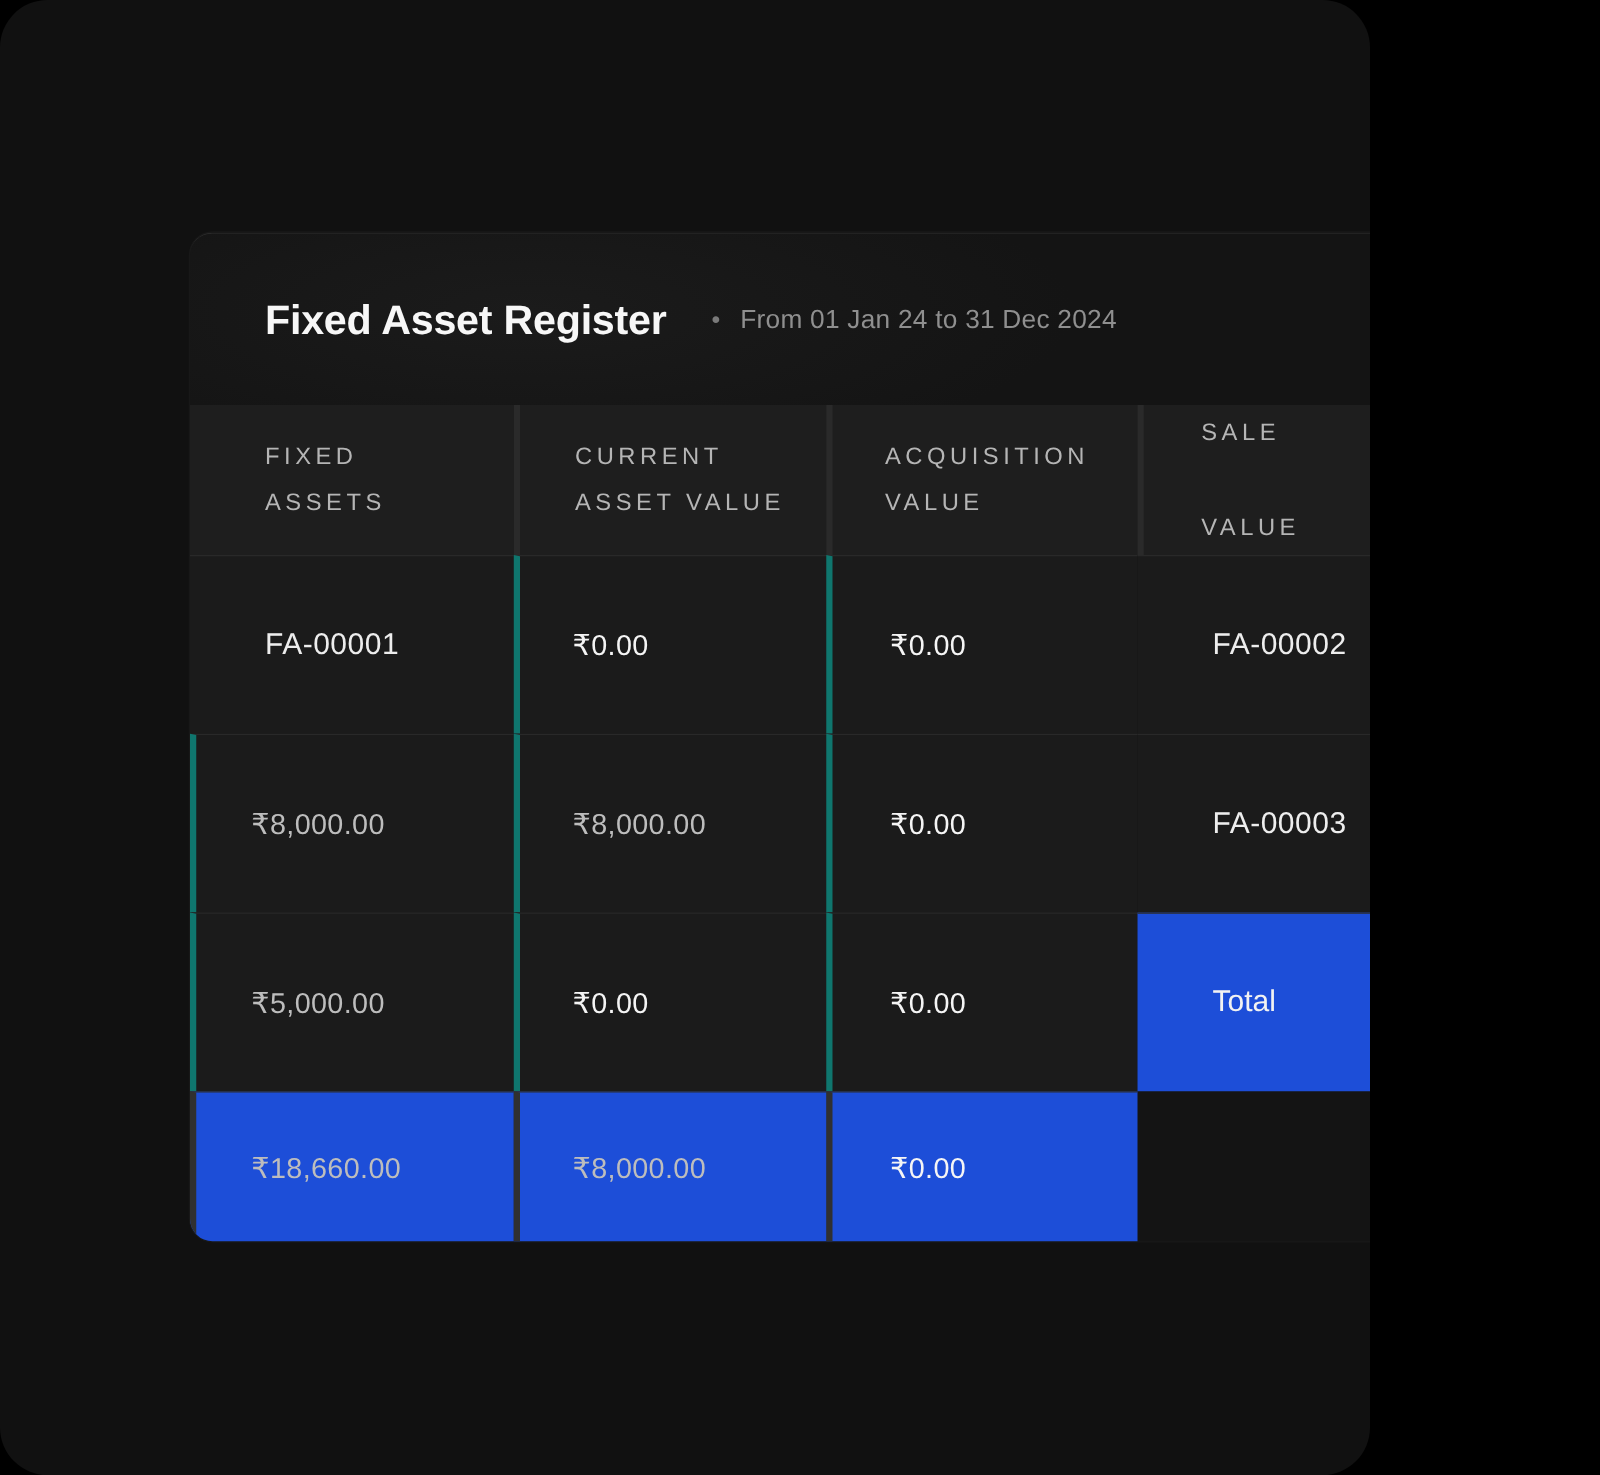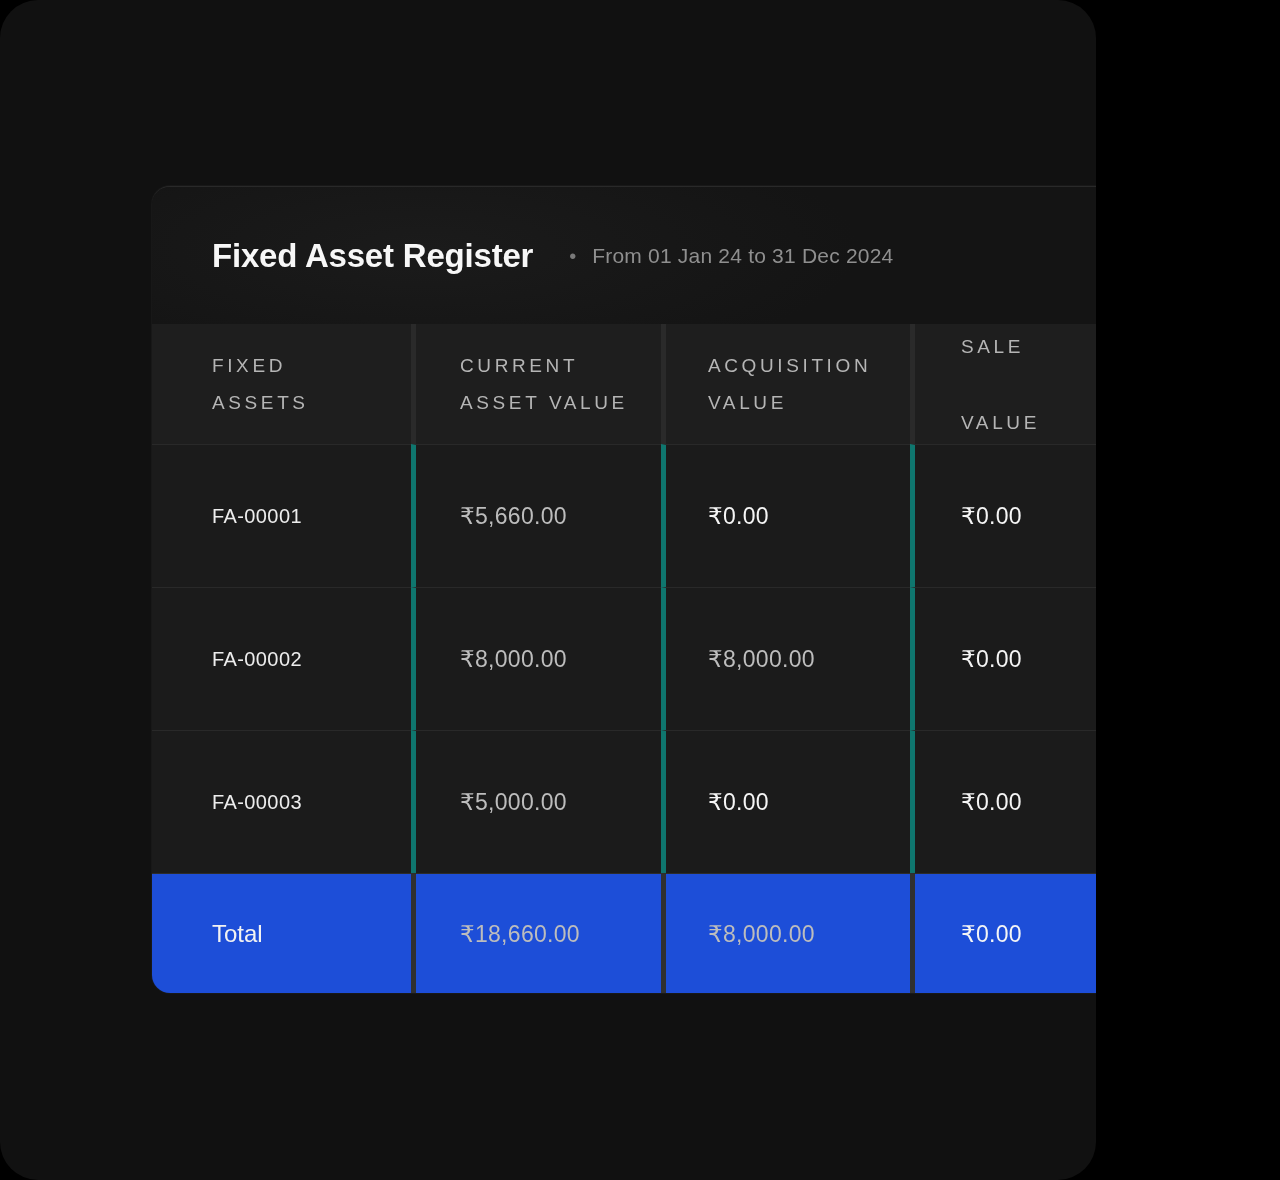--- a/index.html
+++ b/index.html
@@ -93,21 +93,21 @@
   .col-label {
     font-size: 19px;
     line-height: 37px;
     letter-spacing: 0.19em;
     color: #b5b5b5;
     text-transform: uppercase;
     white-space: nowrap;
   }
 
   .asset-id {
-    font-size: 20px;
+    font-size: 24px;
     font-weight: 400;
     color: #ededed;
     letter-spacing: 0.4px;
   }
 
   .amount {
     font-size: 23px;
     font-weight: 500;
     color: #bdbdbd;
     letter-spacing: 0.3px;
@@ -152,23 +152,20 @@
         <span class="col-label">VALUE</span>
       </div>
       <div class="cell head c4">
         <span class="col-label">SALE</span>
         <span class="col-label">VALUE</span>
       </div>
 
       <div class="cell body c1">
         <span class="asset-id">FA-00001</span>
       </div>
-      <div class="cell body c2">
-        <span class="amount">₹5,660.00</span>
-      </div>
       <div class="cell body c3">
         <span class="amount bright">₹0.00</span>
       </div>
       <div class="cell body c4">
         <span class="amount bright">₹0.00</span>
       </div>
 
       <div class="cell body c1">
         <span class="asset-id">FA-00002</span>
       </div>

